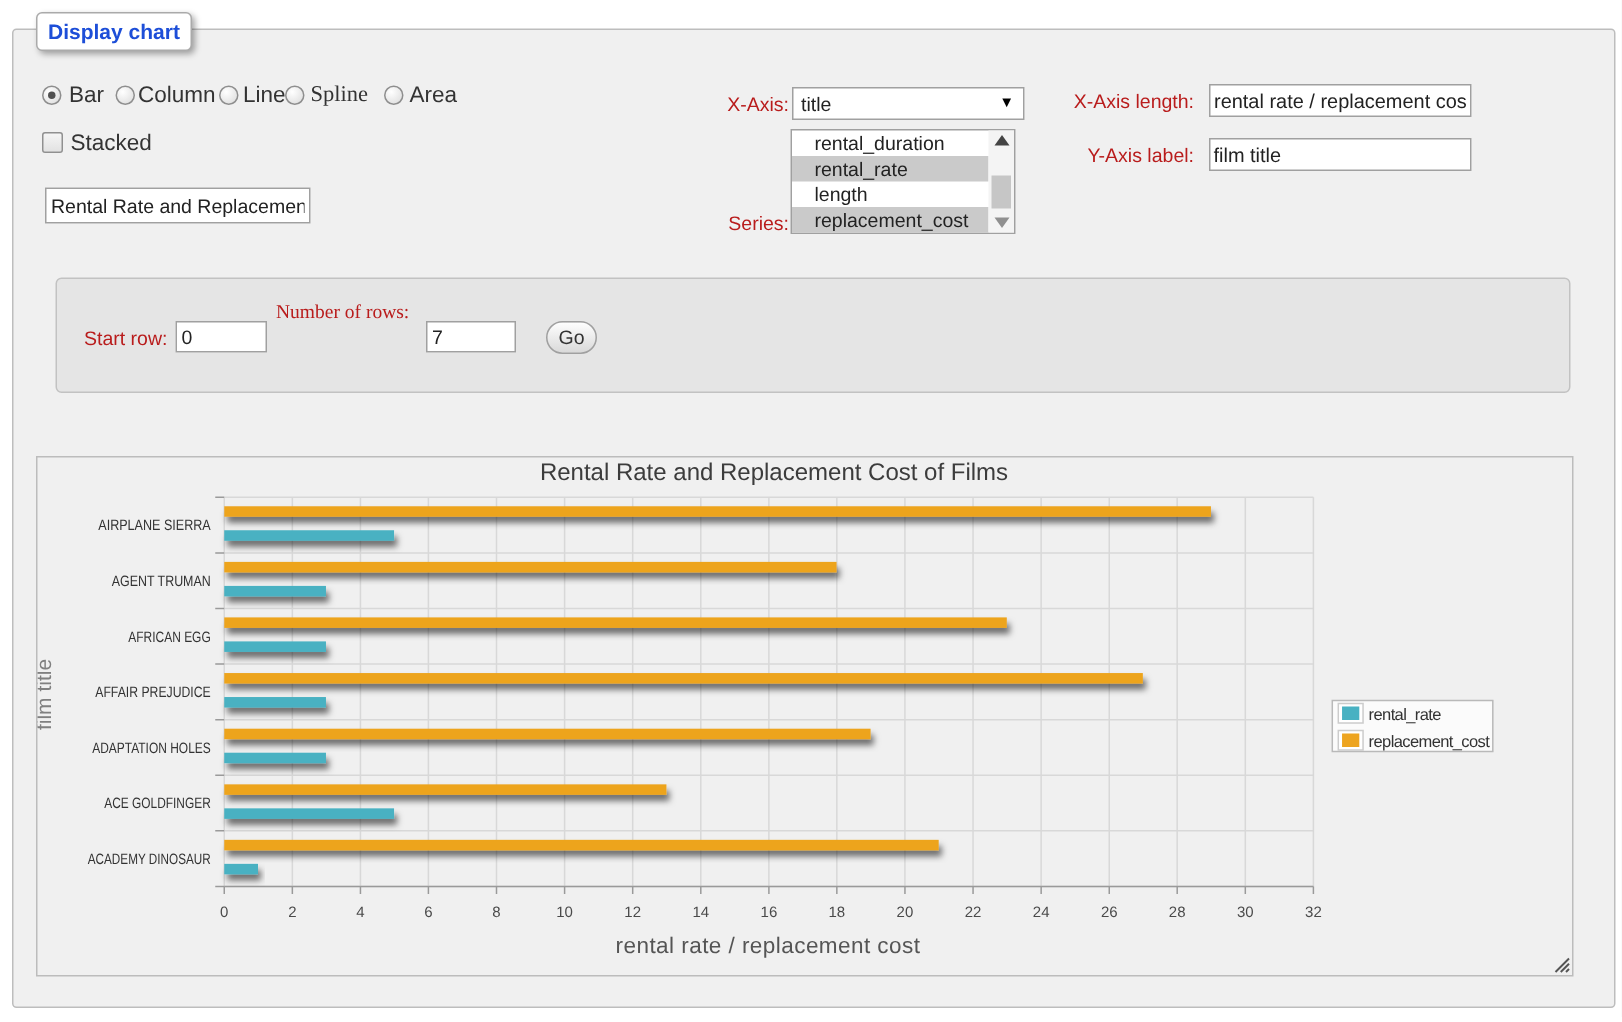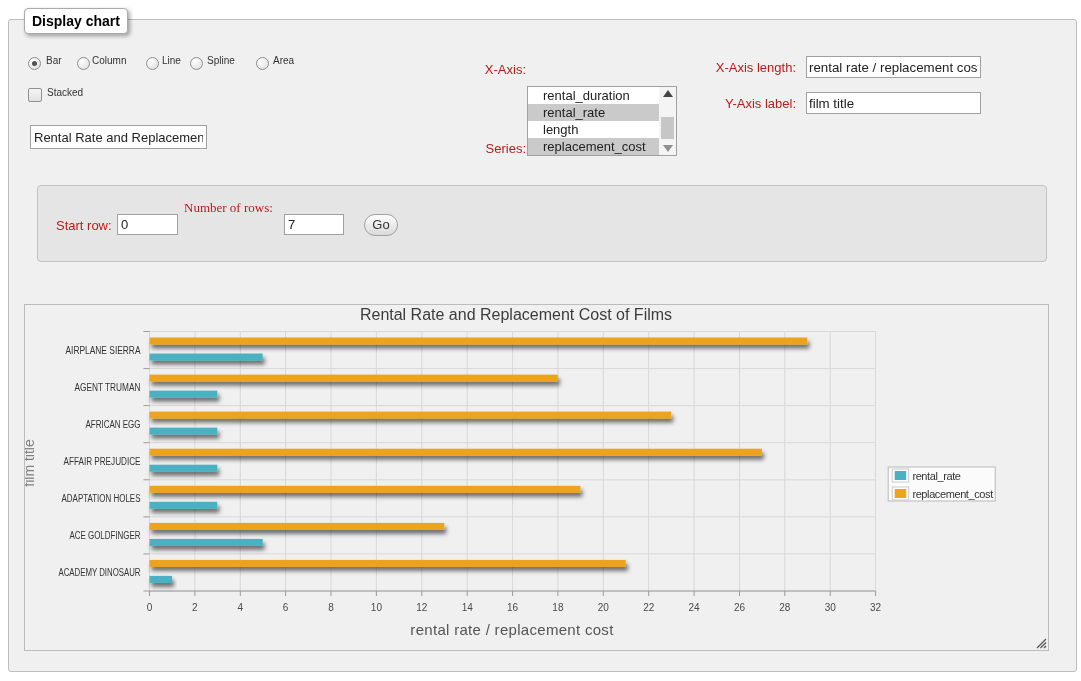--- a/index.html
+++ b/index.html
@@ -2,24 +2,24 @@
 <html><head>
 <meta charset="utf-8">
 <style>
   * { margin:0; padding:0; box-sizing:content-box; }
   body { background:#fff; font-family:"Liberation Sans", sans-serif; }
   #canvas { position:relative; width:1081px; height:681px; background:#fff; overflow:hidden; }
   .abs { position:absolute; }
   .fieldset { left:8px; top:19px; width:1067px; height:651px; background:#f0f0f0;
                border:1px solid #bdbdbd; border-radius:3px; }
   .dlegend { left:24px; top:8px; background:#fff; border:1px solid #aaa; border-radius:4px;
-              padding:4px 7px 4px 7px; font-size:14px; font-weight:bold; color:#000000;
+              padding:4px 7px 4px 7px; font-size:14px; font-weight:bold; color:#1d4ed8;
               box-shadow:2px 2px 4px rgba(0,0,0,0.35); }
   .lbl { color:#b91c1c; font-size:13px; white-space:nowrap; }
-  .biglbl { color:#333; font-size:10px; white-space:nowrap; }
+  .biglbl { color:#333; font-size:15px; white-space:nowrap; }
   .radio { width:11px; height:11px; border-radius:50%; border:1px solid #8e8e8e;
             background:radial-gradient(circle at 35% 30%, #fff, #dadada); display:inline-block; }
   .radio.on::after { content:""; display:block; width:5px; height:5px; border-radius:50%;
                       background:#515151; margin:3px 0 0 3px; }
   .cbox { width:12px; height:12px; border:1px solid #909090; border-radius:2px;
            background:linear-gradient(#f5f5f5,#e2e2e2); display:inline-block; }
   input.txt { border:1px solid #a0a0a0; background:#fff; color:#222;
                font-family:"Liberation Sans",sans-serif; outline:none; }
   .selbox { border:1px solid #a0a0a0; background:#fff; color:#222; }
   .panel { left:37px; top:185px; width:1008px; height:75px; background:#e5e5e5;
@@ -38,30 +38,34 @@
   <div class="abs fieldset"></div>
   <div class="abs dlegend">Display chart</div>
 
   <span class="abs radio on" style="left:28px; top:57px;"></span>
   <span class="abs biglbl" style="left:46px; top:55px;">Bar</span>
   <span class="abs radio" style="left:77px; top:57px;"></span>
   <span class="abs biglbl" style="left:92px; top:55px;">Column</span>
   <span class="abs radio" style="left:146px; top:57px;"></span>
   <span class="abs biglbl" style="left:162px; top:55px;">Line</span>
   <span class="abs radio" style="left:190px; top:57px;"></span>
-  <span class="abs biglbl" style="left:207px; top:55px;">Spline</span>
+  <span class="abs biglbl" style="left:207px; top:55px;font-family:Liberation Serif, serif;">Spline</span>
   <span class="abs radio" style="left:256px; top:57px;"></span>
   <span class="abs biglbl" style="left:273px; top:55px;">Area</span>
 
   <span class="abs cbox" style="left:28px; top:88px;"></span>
   <span class="abs biglbl" style="left:47px; top:87px;text-align:center;">Stacked</span>
 
   <input class="abs txt" style="left: 30px; top: 125px; width: 169px; height: 20px; padding: 1px 3px; font-size: 13px;" value="Rental Rate and Replacement Cost of Films">
 
   <span class="abs lbl" style="right:555px; top:62px;">X-Axis:</span>
+  <div class="abs selbox" style="left:528px; top:58px; width:153px; height:20px;">
+    <span style="position:absolute; left:5px; top:3px; font-size:13px;">title</span>
+    <span style="position:absolute; right:6px; top:4px; font-size:10px; color:#000;">▼</span>
+  </div>
 
   <span class="abs lbl" style="right:555px; top:141px;margin-left:16px;">Series:</span>
   <div class="abs selbox" style="left:527px; top:86px; width:148px; height:68px;">
     <div style="position:absolute; left:0; top:0; right:17px; bottom:0;">
       <div class="lb-item">rental_duration</div>
       <div class="lb-item lb-sel">rental_rate</div>
       <div class="lb-item">length</div>
       <div class="lb-item lb-sel">replacement_cost</div>
     </div>
     <div style="position:absolute; right:0; top:0; width:17px; bottom:0; background:#f4f4f4;">

